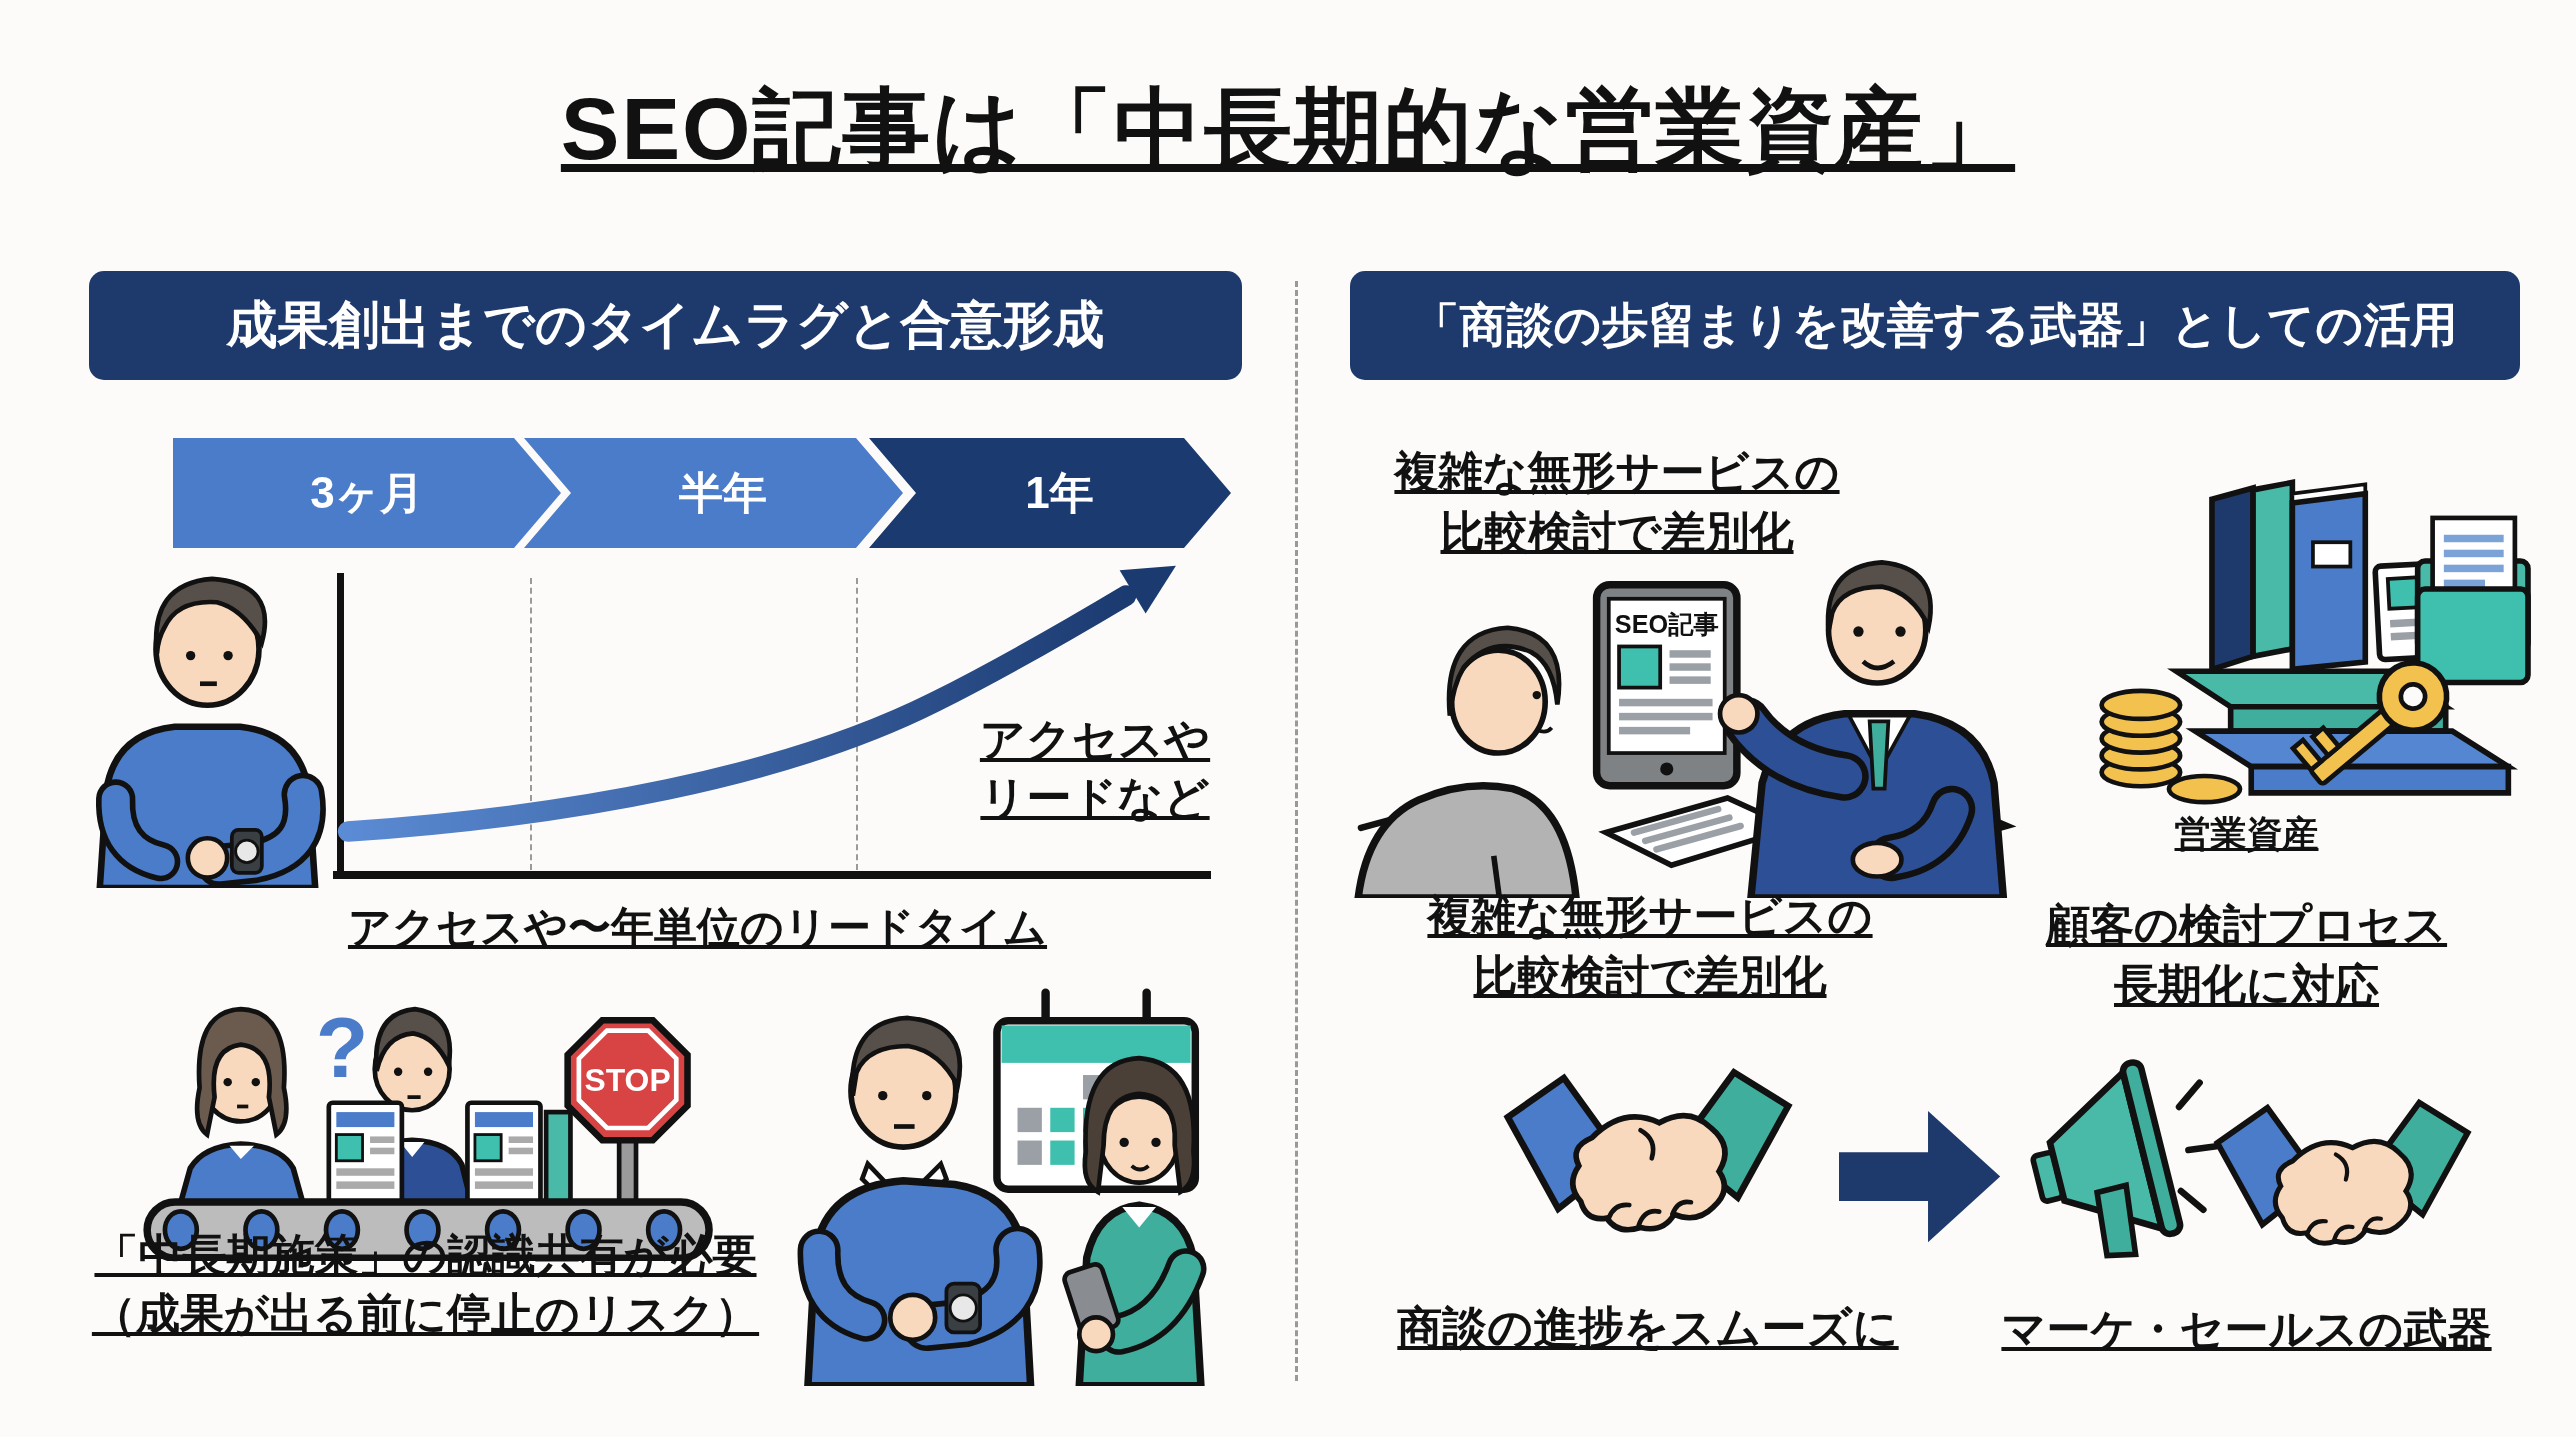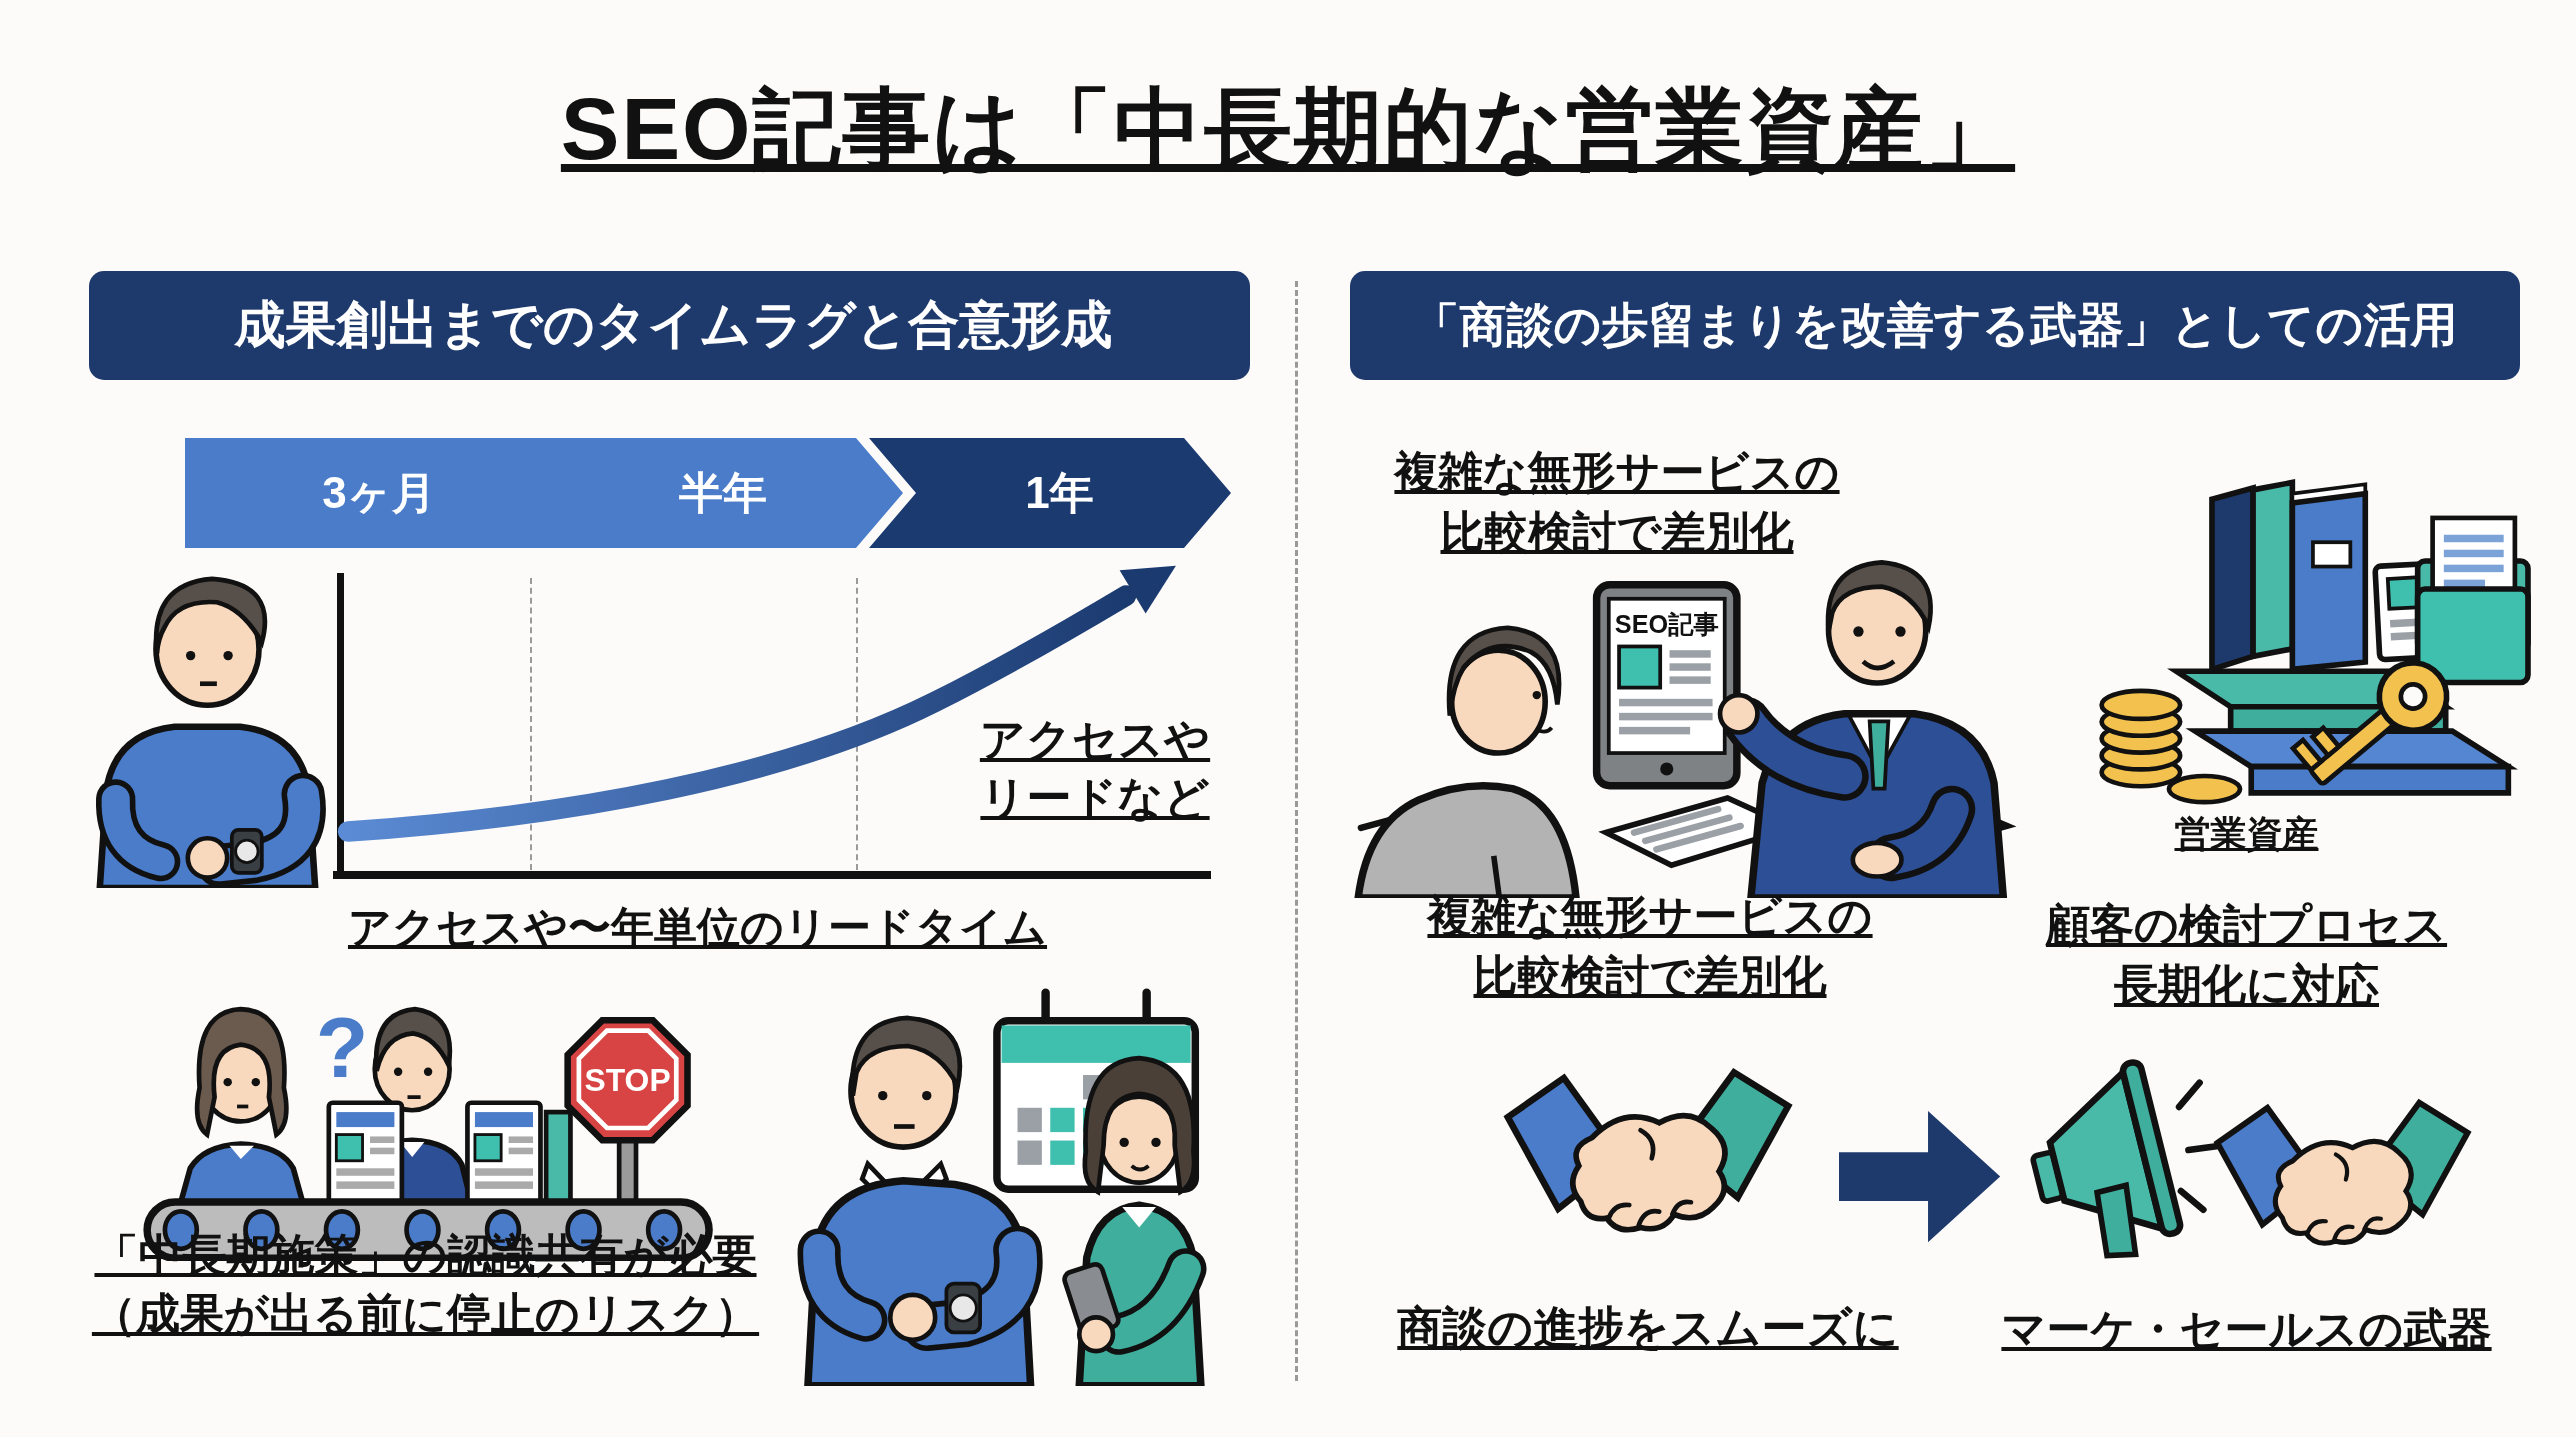--- a/index.html
+++ b/index.html
@@ -10,28 +10,28 @@
   .abs{position:absolute;}
   .t{font-weight:900;line-height:1.28;}
   .center{text-align:center;text-decoration:underline;}
   
   .title{left:0;top:73px;width:2576px;font-size:88px;letter-spacing:1.9px;}
   
   .panel-header{
     height:109px;background:#1e3a6c;border-radius:15px;color:#fff;
     display:flex;align-items:center;justify-content:center;font-weight:800;
   }
-  .ph-left{left:89px;top:271px;width:1153px;font-size:51px;padding-left:8px;}
+  .ph-left{left:89px;top:271px;width:1153px;font-size:51px;}
   .ph-right{left:1350px;top:271px;width:1170px;font-size:47px;}
   
   .divider{left:1295px;top:281px;height:1100px;width:0;border-left:3.7px dashed #999;}
   
   .chev{height:110px;display:flex;align-items:center;justify-content:center;
         color:#fff;font-size:44px;font-weight:800;}
-  .chev-first{clip-path:polygon(0 0,calc(100% - 47px) 0,100% 50%,calc(100% - 47px) 100%,0 100%);margin-left:12px;}
+  .chev-first{clip-path:polygon(0 0,calc(100% - 47px) 0,100% 50%,calc(100% - 47px) 100%,0 100%);}
   .chev-mid{clip-path:polygon(0 0,calc(100% - 47px) 0,100% 50%,calc(100% - 47px) 100%,0 100%,47px 50%);padding-left:19px;}
   .c1{left:173px;top:438px;width:388px;background:#4a7cc9;}
   .c2{left:524px;top:438px;width:360px;background:#4a7cc9;}
   .c3{left:869px;top:438px;width:343px;background:#1b3a70;}
   
   .vaxis{left:337px;top:573px;width:6.6px;height:305px;background:#111;}
   .haxis{left:333px;top:871px;width:878px;height:7.5px;background:#111;}
   .gridline{top:578px;height:292px;width:0;border-left:2.8px dashed #9a9a9a;}
   .g1{left:530px;} .g2{left:856px;}
   .chart-note{left:945px;top:711px;width:300px;font-size:45px;}

